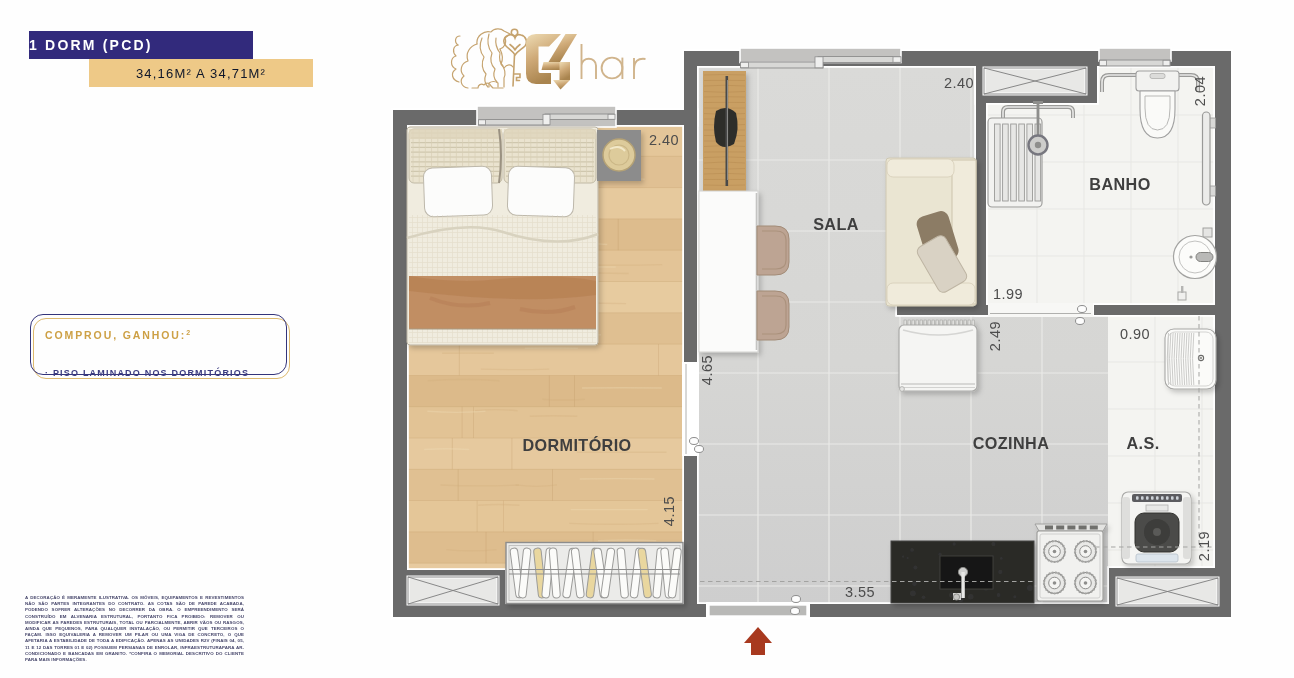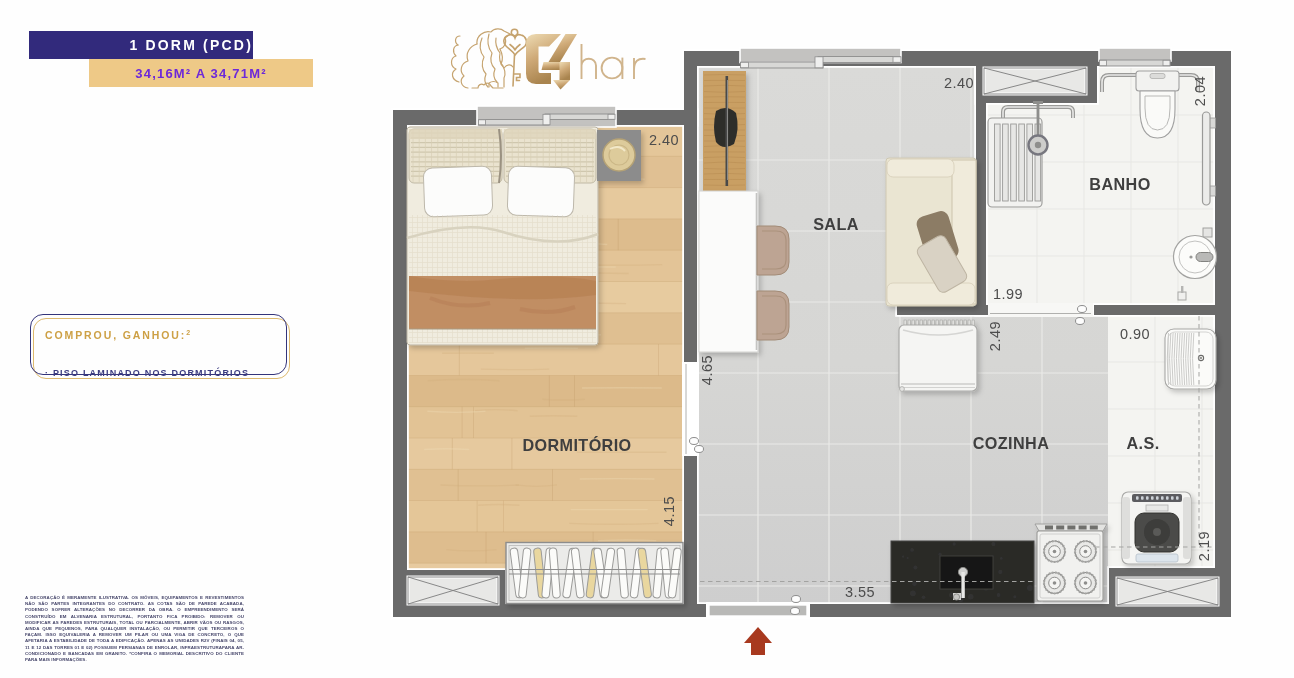--- a/index.html
+++ b/index.html
@@ -2,23 +2,23 @@
 <html><head><meta charset="utf-8">
 <style>
 html,body{margin:0;padding:0;background:#fff;}
 *{box-sizing:border-box;font-family:"Liberation Sans",sans-serif;}
 #page{position:relative;width:1294px;height:678px;background:#fefefe;overflow:hidden;}
 .abs{position:absolute;}
 </style></head>
 <body>
 <div id="page">
 
-<div class="abs" style="left:29px;top:31px;width:224px;height:28px;background:#322a7c;color:#fff;font-weight:bold;font-size:14px;letter-spacing:2.2px;text-align:right;line-height:29px;padding-left:40px;">1 DORM (PCD)</div>
-
-<div class="abs" style="left:89px;top:59px;width:224px;height:28px;background:#eec987;color:#6d28d9;font-weight:bold;font-size:13px;letter-spacing:1.2px;text-align:center;line-height:29px;">34,16M² A 34,71M²</div>
+<div class="abs" style="left:29px;top:31px;width:224px;height:28px;background:#322a7c;color:#fff;font-weight:bold;font-size:14px;letter-spacing:2.2px;text-align:left;line-height:29px;">1 DORM (PCD)</div>
+
+<div class="abs" style="left:89px;top:59px;width:224px;height:28px;background:#eec987;color:#0f172a;font-weight:normal;font-size:13px;letter-spacing:1.2px;text-align:center;line-height:29px;">34,16M² A 34,71M²</div>
 
 <div class="abs" style="left:33px;top:318px;width:257px;height:61px;border:1.6px solid #ddb96e;border-radius:13px;"></div>
 <div class="abs" style="left:30px;top:314px;width:257px;height:61px;border:1.6px solid #34347a;border-radius:13px;"></div>
 <div class="abs" style="left:45px;top:329px;color:#cda045;font-weight:bold;font-size:10.5px;letter-spacing:1.9px;">COMPROU, GANHOU:<span style="font-size:7px;vertical-align:4px;">2</span></div>
 <div class="abs" style="left:45px;top:368px;color:#3c3c80;font-weight:bold;font-size:9px;letter-spacing:1.2px;">· PISO LAMINADO NOS DORMITÓRIOS</div>
 
 <div class="abs" style="left:25px;top:595px;width:219px;font-size:4.4px;line-height:6.2px;color:#45456a;font-weight:bold;text-align:justify;letter-spacing:0.1px;">A DECORAÇÃO É MERAMENTE ILUSTRATIVA. OS MÓVEIS, EQUIPAMENTOS E REVESTIMENTOS NÃO SÃO PARTES INTEGRANTES DO CONTRATO. AS COTAS SÃO DE PAREDE ACABADA, PODENDO SOFRER ALTERAÇÕES NO DECORRER DA OBRA. O EMPREENDIMENTO SERÁ CONSTRUÍDO EM ALVENARIA ESTRUTURAL, PORTANTO FICA PROIBIDO: REMOVER OU MODIFICAR AS PAREDES ESTRUTURAIS, TOTAL OU PARCIALMENTE, ABRIR VÃOS OU RASGOS, AINDA QUE PEQUENOS, PARA QUALQUER INSTALAÇÃO, OU PERMITIR QUE TERCEIROS O FAÇAM. ISSO EQUIVALERIA A REMOVER UM PILAR OU UMA VIGA DE CONCRETO, O QUE AFETARIA A ESTABILIDADE DE TODA A EDIFICAÇÃO. APENAS AS UNIDADES R2V (FINAIS 04, 05, 11 E 12 DAS TORRES 01 E 02) POSSUEM PERSIANAS DE ENROLAR, INFRAESTRUTURAPARA AR-CONDICIONADO E BANCADAS EM GRANITO. *CONFIRA O MEMORIAL DESCRITIVO DO CLIENTE PARA MAIS INFORMAÇÕES.</div>
 <svg class="abs" style="left:0;top:0;" width="1294" height="678" viewBox="0 0 1294 678">
 <defs>
 <linearGradient id="gG" x1="0" y1="0" x2="0.35" y2="1">

